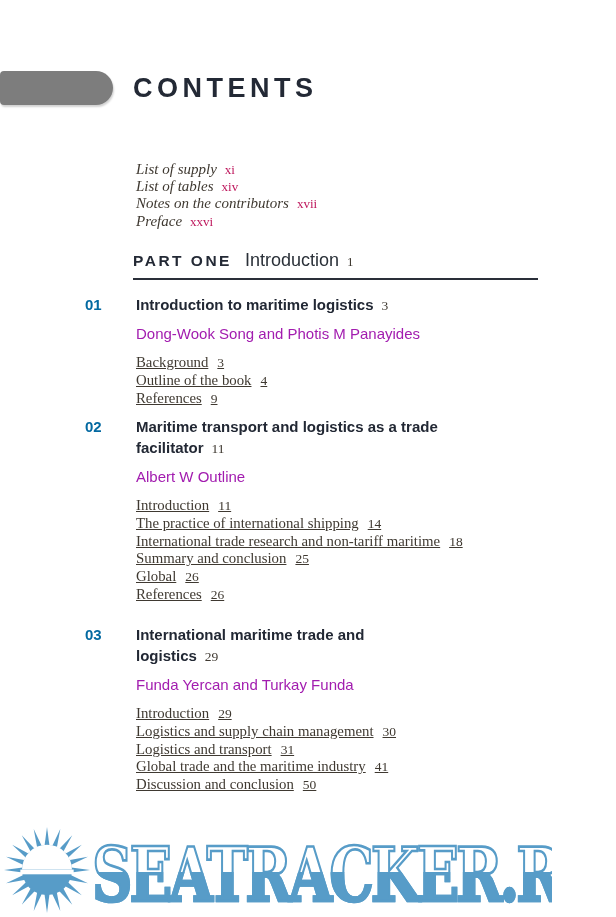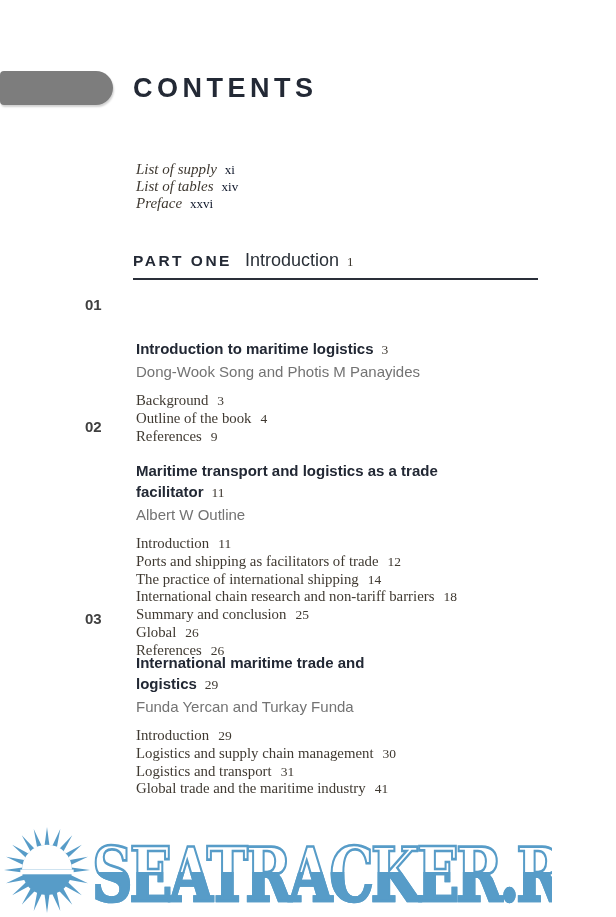--- a/index.html
+++ b/index.html
@@ -9,39 +9,39 @@
   
   .topbar{position:absolute;left:0;top:71px;width:113px;height:34px;background:#7d7d7d;
           border-radius:4px 17px 17px 4px;box-shadow:1px 2px 2px rgba(0,0,0,0.18);}
   .contents-title{position:absolute;left:133px;top:71px;line-height:34px;
           font-size:27px;font-weight:bold;letter-spacing:4.5px;color:#232935;}
 
   
   .front-matter{position:absolute;left:136px;top:161px;}
   .fm-row{font-family:"Liberation Serif",serif;font-style:italic;font-size:15px;
           line-height:17.2px;color:#3f3931;}
-  .fm-page{font-style:normal;font-size:13px;margin-left:8px;color:#0f172a;}
+  .fm-page{font-style:normal;font-size:13px;margin-left:8px;color:#be185d;}
 
   
   .part-head{position:absolute;left:133px;top:250px;width:405px;display:flex;
           align-items:baseline;border-bottom:2px solid #2a2f39;padding-bottom:7px;}
   .part-kicker{font-weight:bold;font-size:15.5px;letter-spacing:2.5px;color:#232935;}
   .part-title{font-size:18px;color:#2a3038;margin-left:13px;font-weight:normal;}
   .part-page{font-family:"Liberation Serif",serif;font-size:13px;margin-left:8px;color:#3f3931;}
 
   
   .chapter{position:absolute;left:0;width:616px;}
-  .ch-num{position:absolute;left:85px;top:2px;font-weight:bold;font-size:15px;color:#404040;text-align:right;}
+  .ch-num{position:absolute;left:85px;top:2px;font-weight:bold;font-size:15px;color:#0369a1;text-align:right;}
   .ch-body{margin-left:136px;width:412px;}
-  .ch-title{font-weight:bold;font-size:15px;line-height:21px;color:#222834;margin-top:44px;}
+  .ch-title{font-weight:bold;font-size:15px;line-height:21px;color:#222834;}
   .pagenum{font-family:"Liberation Serif",serif;font-weight:normal;font-size:13.5px;
           color:#3f3931;margin-left:8px;}
-  .ch-authors{font-size:15px;line-height:20px;color:#737373;margin-top:2px;}
+  .ch-authors{font-size:15px;line-height:20px;color:#a21caf;margin-top:8px;}
   .ch-sections{margin-top:10px;}
-  .sec-row{font-family:"Liberation Serif",serif;font-size:14.8px;line-height:16.8px;color:#3f3931;}
+  .sec-row{font-family:"Liberation Serif",serif;font-size:14.8px;line-height:16.8px;color:#3f3931;text-decoration:underline;}
   .sec-page{font-family:"Liberation Serif",serif;font-size:13.5px;margin-left:9px;color:#3f3931;}
 
   
   .watermark{position:absolute;left:0;top:824px;width:616px;height:93px;}
   .sun{position:absolute;left:4px;top:3px;width:86px;height:86px;}
   .wm-text{position:absolute;left:92px;top:22px;height:56px;line-height:56px;
           font-family:"DejaVu Serif",serif;font-weight:bold;font-size:56px;
           letter-spacing:-3px;white-space:nowrap;
           transform:scaleY(1.35);transform-origin:50% 50%;
           -webkit-background-clip:text;background-clip:text;color:transparent;}
@@ -53,20 +53,23 @@
 
   <div class="topbar"></div>
   <div class="contents-title">CONTENTS</div>
 
   <div class="front-matter">
       <div class="fm-row">
     <span class="fm-label">List of supply</span><span class="fm-page">xi</span>
   </div>
       <div class="fm-row">
     <span class="fm-label">List of tables</span><span class="fm-page">xiv</span>
+  </div>
+      <div class="fm-row">
+    <span class="fm-label">Notes on the contributors</span><span class="fm-page">xvii</span>
   </div>
       <div class="fm-row">
     <span class="fm-label">Preface</span><span class="fm-page">xxvi</span>
   </div>
     </div>
 
   <div class="part-head">
     <span class="part-kicker">PART ONE</span>
     <span class="part-title">Introduction</span>
     <span class="part-page">1</span>
@@ -94,57 +97,57 @@
       <div class="chapter" style="top: 416px;">
     <div class="ch-num">02</div>
     <div class="ch-body">
       <div class="ch-title">Maritime transport and logistics as a trade<br>facilitator<span class="pagenum">11</span></div>
       <div class="ch-authors">Albert W Outline</div>
       <div class="ch-sections">
             <div class="sec-row">
     <span class="sec-label">Introduction</span><span class="sec-page">11</span>
   </div>
             <div class="sec-row">
-    <span class="sec-label">Ports and shipping as facilitators of trade</span><span class="sec-page">12</span>
-  </div>
-            <div class="sec-row">
     <span class="sec-label">The practice of international shipping</span><span class="sec-page">14</span>
   </div>
             <div class="sec-row">
-    <span class="sec-label">International chain research and non-tariff barriers</span><span class="sec-page">18</span>
+    <span class="sec-label">International trade research and non-tariff maritime</span><span class="sec-page">18</span>
   </div>
             <div class="sec-row">
     <span class="sec-label">Summary and conclusion</span><span class="sec-page">25</span>
   </div>
             <div class="sec-row">
     <span class="sec-label">Global</span><span class="sec-page">26</span>
   </div>
             <div class="sec-row">
     <span class="sec-label">References</span><span class="sec-page">26</span>
   </div>
           </div>
     </div>
   </div>
-      <div class="chapter" style="top: 608px;">
+      <div class="chapter" style="top: 624px;">
     <div class="ch-num">03</div>
     <div class="ch-body">
       <div class="ch-title">International maritime trade and<br>logistics<span class="pagenum">29</span></div>
       <div class="ch-authors">Funda Yercan and Turkay Funda</div>
       <div class="ch-sections">
             <div class="sec-row">
     <span class="sec-label">Introduction</span><span class="sec-page">29</span>
   </div>
             <div class="sec-row">
     <span class="sec-label">Logistics and supply chain management</span><span class="sec-page">30</span>
   </div>
             <div class="sec-row">
     <span class="sec-label">Logistics and transport</span><span class="sec-page">31</span>
   </div>
             <div class="sec-row">
     <span class="sec-label">Global trade and the maritime industry</span><span class="sec-page">41</span>
+  </div>
+            <div class="sec-row">
+    <span class="sec-label">Discussion and conclusion</span><span class="sec-page">50</span>
   </div>
           </div>
     </div>
   </div>
     </div>
 
   <div class="watermark">
     <svg class="sun" viewBox="0 0 100 100" fill="currentColor" style="color: rgb(87, 156, 200);">
       <defs>
           <polygon id="ray" points="50,0 46.6,26 53.4,26"></polygon>

